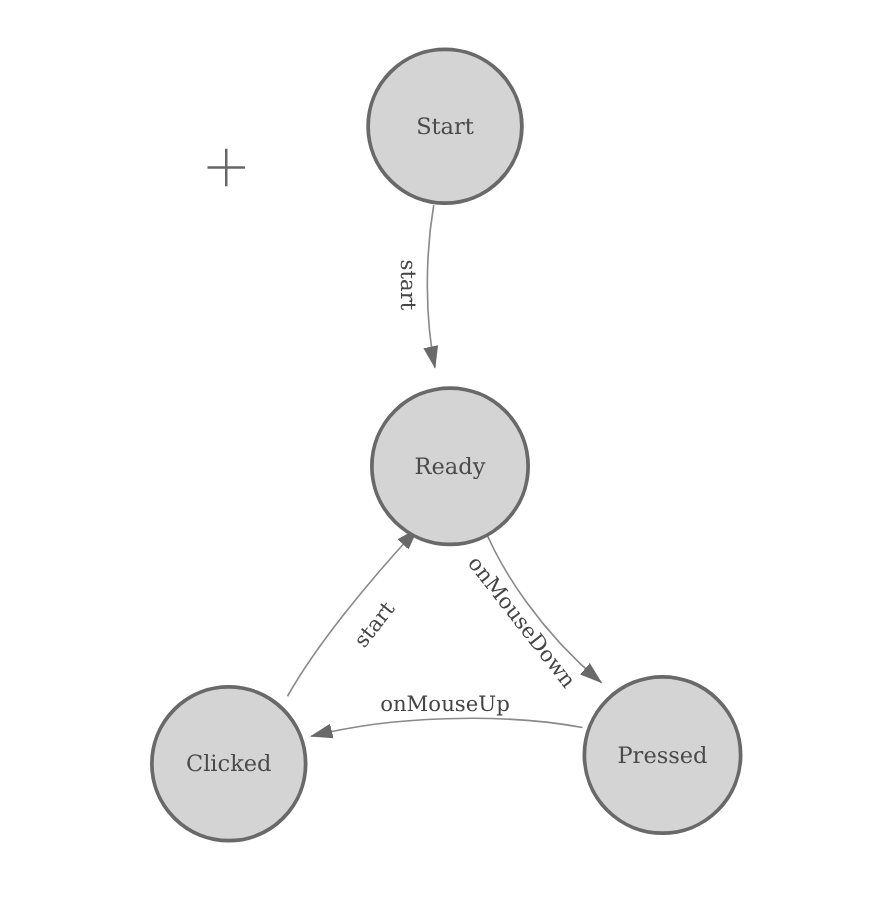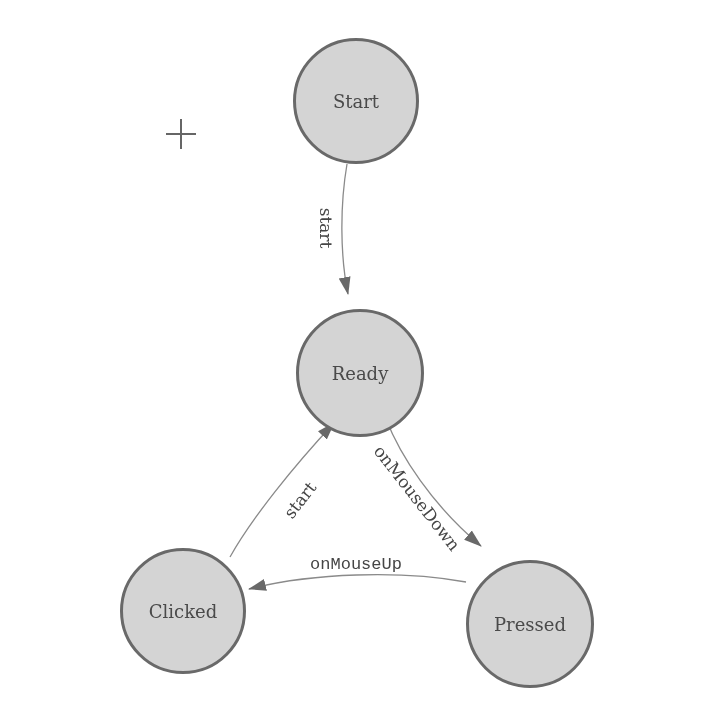--- a/index.html
+++ b/index.html
@@ -62,23 +62,23 @@
   <div id="node-layer">
       <div class="node" style="left: 293px; top: 38px; height: 126px; width: 126px;">
         <span class="node-label">Start</span>
       </div>
       <div class="node" style="left: 296px; top: 309px; height: 128px; width: 128px;">
         <span class="node-label">Ready</span>
       </div>
       <div class="node" style="left: 120px; top: 548px; height: 126px; width: 126px;">
         <span class="node-label">Clicked</span>
       </div>
-      <div class="node" style="left: 466px; top: 560px; height: 128px; width: 128px; text-align: right;">
+      <div class="node" style="left: 466px; top: 540px; height: 128px; width: 128px; text-align: right;">
         <span class="node-label">Pressed</span>
       </div>
     </div>
   <div id="label-layer">
       <div class="edge-label" style="left: 326px; top: 228px; --rot: 90deg;">start</div>
       <div class="edge-label" style="left: 417px; top: 498px; --rot: 52deg;">onMouseDown</div>
-      <div class="edge-label" style="left: 356px; top: 564px; font-family: Liberation Mono, monospace; --rot: 0deg;">onMouseUp</div>
+      <div class="edge-label" style="left: 356px; top: 564px; --rot: 0deg;">onMouseUp</div>
       <div class="edge-label" style="left: 300px; top: 500px; --rot: -52deg;">start</div>
     </div>
 </div>
 
 </body></html>

